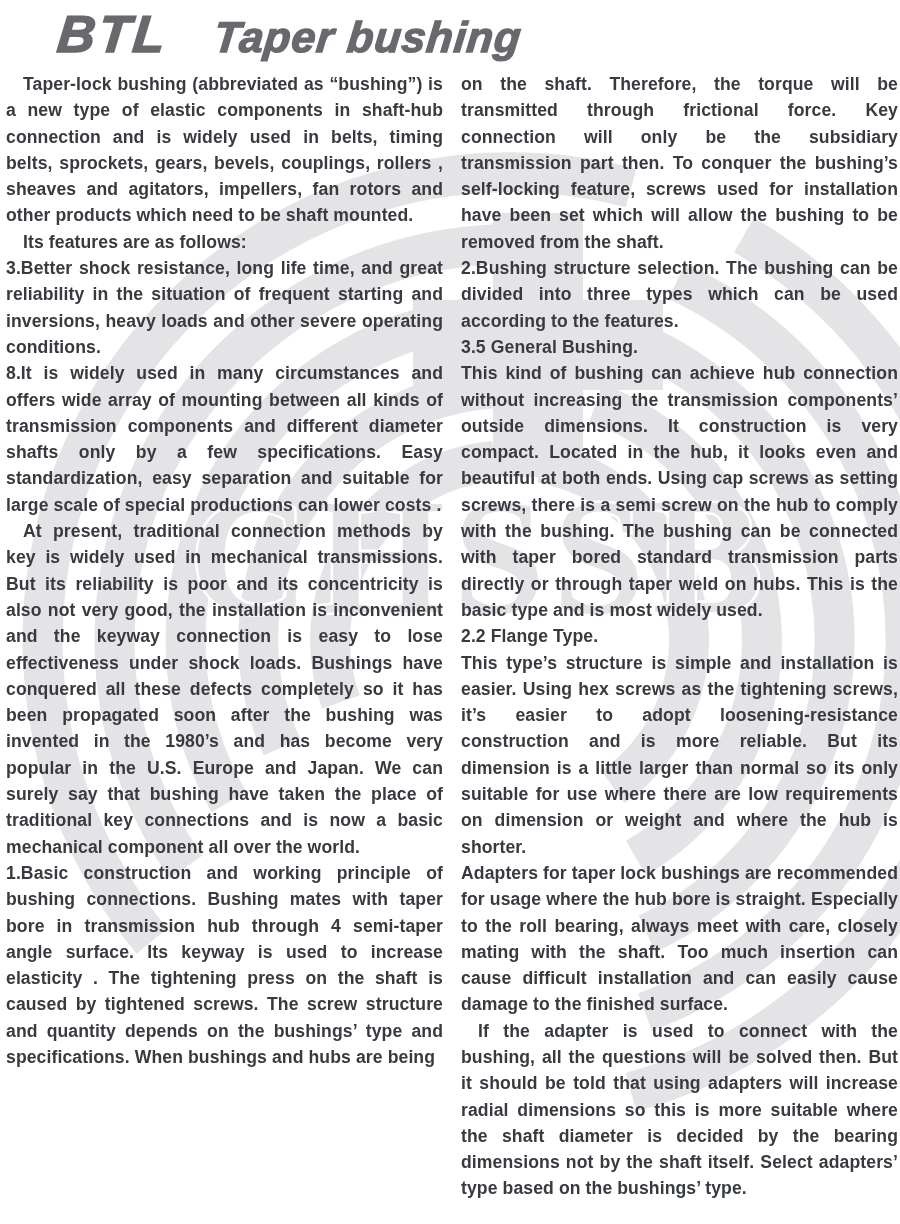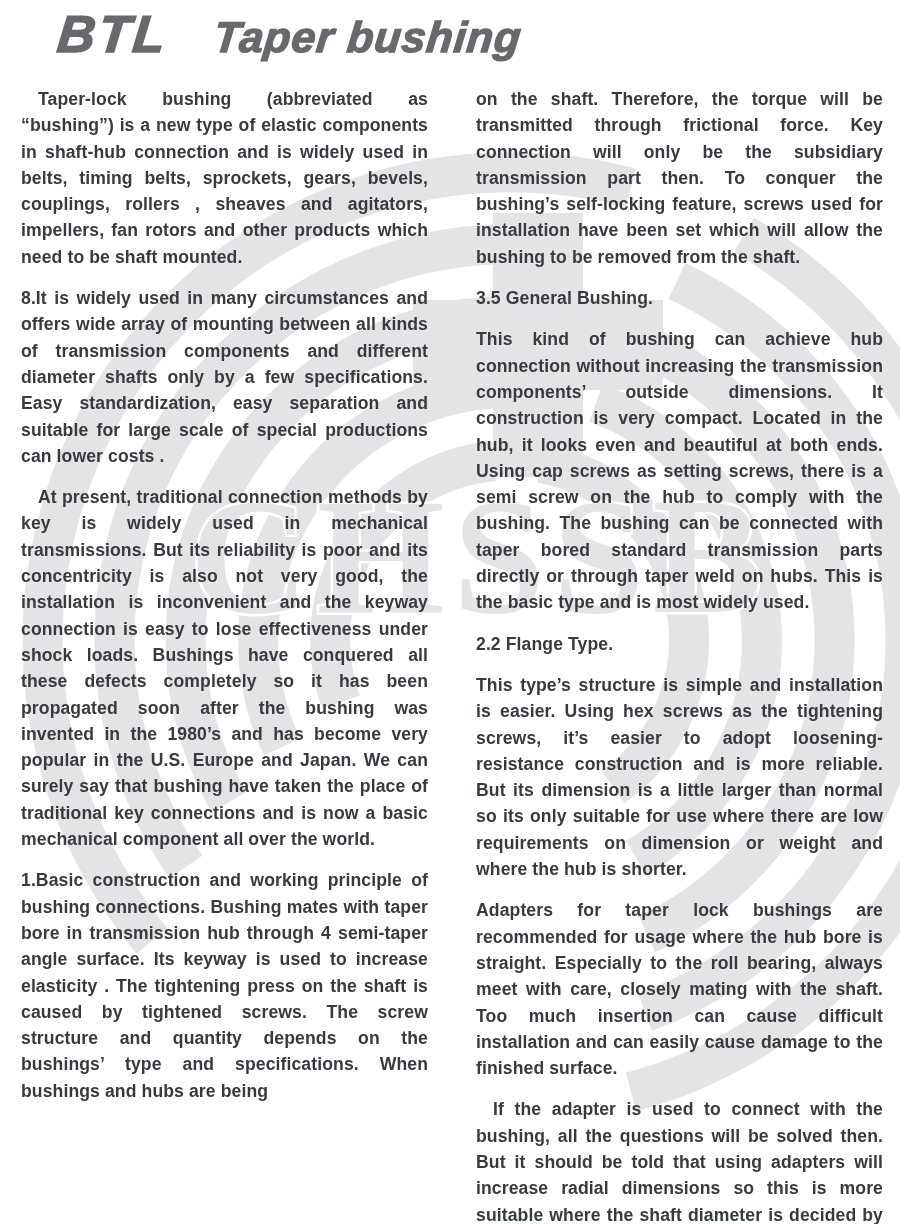--- a/index.html
+++ b/index.html
@@ -54,21 +54,21 @@
     top: 71px;
     left: 6px;
     z-index: 1;
     display: flex;
     gap: 18px;
   }
   .col {
     width: 437px;
   }
   .col p {
-    margin: 15px;
+    margin: 0;
     font-size: 17.6px;
     line-height: 26.3px;
     font-weight: bold;
     color: var(--text-color, #373b40);
     text-align: justify;
     letter-spacing: 0.1px;
   }
   .col p.indent {
     text-indent: 17px;
   }
@@ -102,26 +102,29 @@
     <text class="wm-fill" x="480" y="612" text-anchor="middle" font-family="Liberation Serif, serif" font-weight="bold" font-size="165" letter-spacing="8" fill="#e4e4e7" stroke="#ffffff" stroke-width="5" paint-order="stroke">CHSSB</text>
   </svg>
 
   <header class="doc-header">
     <span class="brand">BTL</span><span class="subtitle">Taper bushing</span>
   </header>
 
   <main class="columns">
     <section class="col" id="col-left">
         <p class="indent">Taper-lock bushing (abbreviated as “bushing”) is a new type of elastic components in shaft-hub connection and is widely used in belts, timing belts, sprockets, gears, bevels, couplings, rollers , sheaves and agitators, impellers, fan rotors and other products which need to be shaft mounted.</p>
+        <p class="indent">Its features are as follows:</p>
+        <p>3.Better shock resistance, long life time, and great reliability in the situation of frequent starting and inversions, heavy loads and other severe operating conditions.</p>
         <p>8.It is widely used in many circumstances and offers wide array of mounting between all kinds of transmission components and different diameter shafts only by a few specifications. Easy standardization, easy separation and suitable for large scale of special productions can lower costs .</p>
         <p class="indent">At present, traditional connection methods by key is widely used in mechanical transmissions. But its reliability is poor and its concentricity is also not very good, the installation is inconvenient and the keyway connection is easy to lose effectiveness under shock loads. Bushings have conquered all these defects completely so it has been propagated soon after the bushing was invented in the 1980’s and has become very popular in the U.S. Europe and Japan. We can surely say that bushing have taken the place of traditional key connections and is now a basic mechanical component all over the world.</p>
         <p>1.Basic construction and working principle of bushing connections. Bushing mates with taper bore in transmission hub through 4 semi-taper angle surface. Its keyway is used to increase elasticity . The tightening press on the shaft is caused by tightened screws. The screw structure and quantity depends on the bushings’ type and specifications. When bushings and hubs are being</p>
       </section>
     <section class="col" id="col-right">
         <p>on the shaft. Therefore, the torque will be transmitted through frictional force. Key connection will only be the subsidiary transmission part then. To conquer the bushing’s self-locking feature, screws used for installation have been set which will allow the bushing to be removed from the shaft.</p>
+        <p>2.Bushing structure selection. The bushing can be divided into three types which can be used according to the features.</p>
         <p>3.5 General Bushing.</p>
         <p>This kind of bushing can achieve hub connection without increasing the transmission components’ outside dimensions. It construction is very compact. Located in the hub, it looks even and beautiful at both ends. Using cap screws as setting screws, there is a semi screw on the hub to comply with the bushing. The bushing can be connected with taper bored standard transmission parts directly or through taper weld on hubs. This is the basic type and is most widely used.</p>
         <p>2.2 Flange Type.</p>
         <p>This type’s structure is simple and installation is easier. Using hex screws as the tightening screws, it’s easier to adopt loosening-resistance construction and is more reliable. But its dimension is a little larger than normal so its only suitable for use where there are low requirements on dimension or weight and where the hub is shorter.</p>
         <p>Adapters for taper lock bushings are recommended for usage where the hub bore is straight. Especially to the roll bearing, always meet with care, closely mating with the shaft. Too much insertion can cause difficult installation and can easily cause damage to the finished surface.</p>
         <p class="indent">If the adapter is used to connect with the bushing, all the questions will be solved then. But it should be told that using adapters will increase radial dimensions so this is more suitable where the shaft diameter is decided by the bearing dimensions not by the shaft itself. Select adapters’ type based on the bushings’ type.</p>
       </section>
   </main>
 
 </div>

